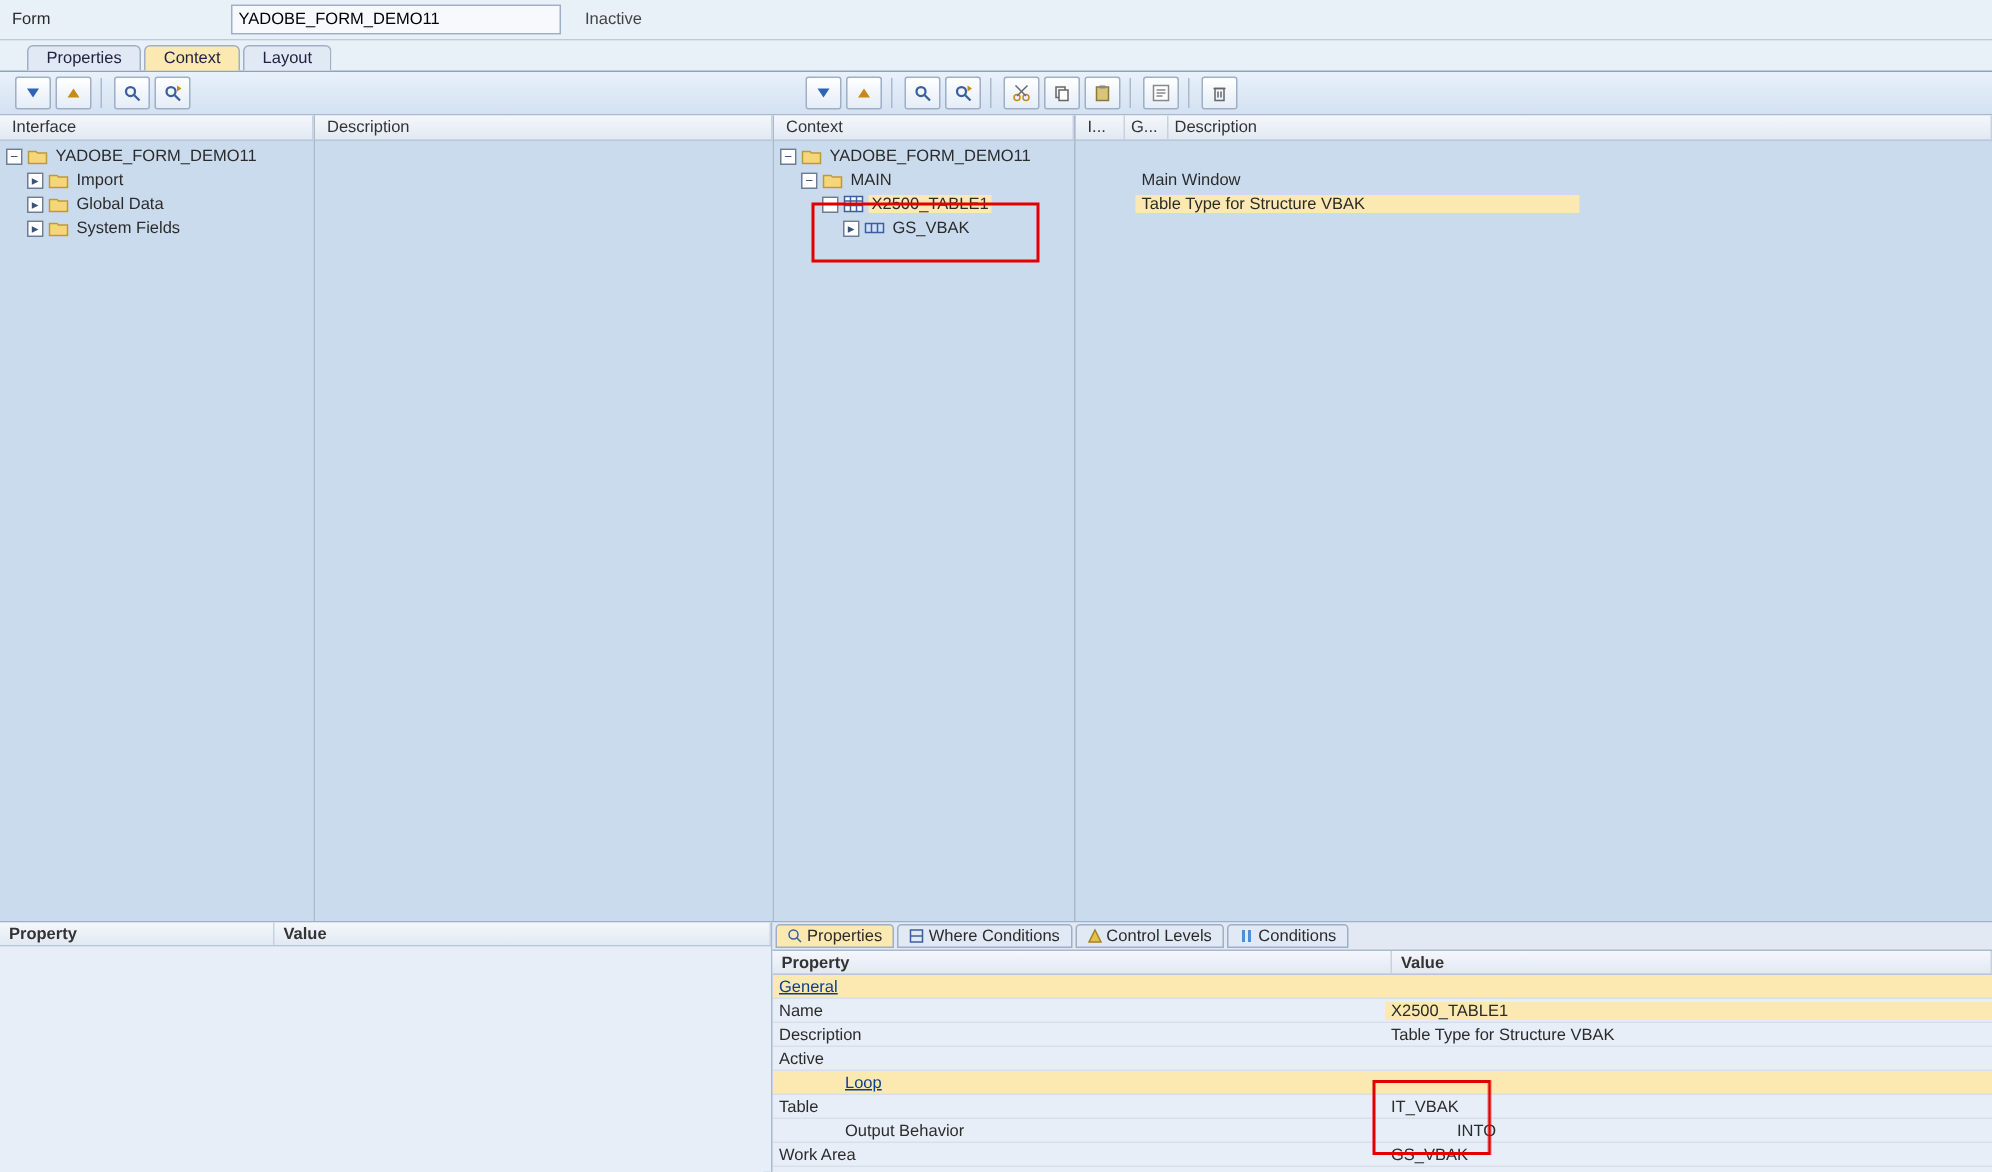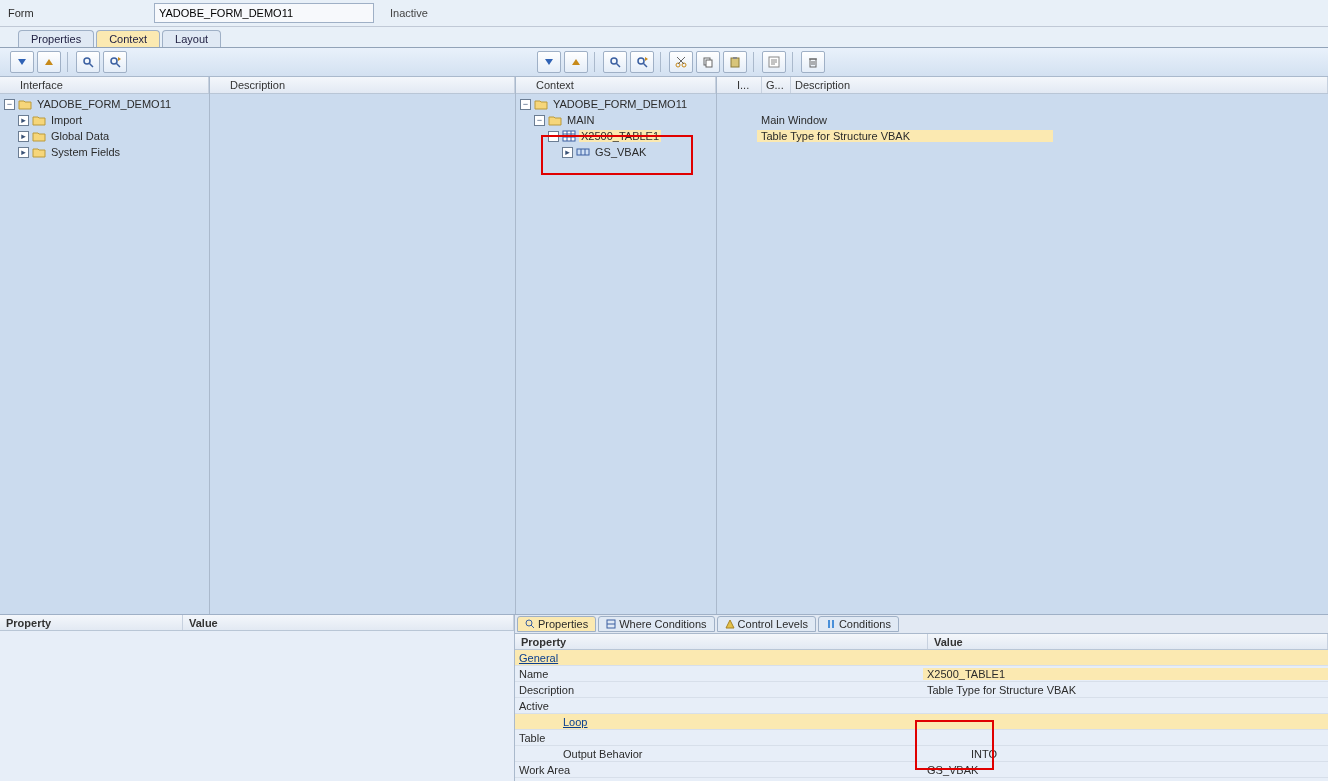--- a/index.html
+++ b/index.html
@@ -9,21 +9,21 @@
 .toprow .status{margin-left:10px;color:#444}
 .tabrow{height:20px;display:flex;align-items:flex-end;padding-left:18px;background:#e8f0f8;border-bottom:1px solid #92a3b8}
 .tab{border:1px solid #9fb0c6;border-bottom:none;border-radius:4px 4px 0 0;padding:2px 12px;margin-right:2px;background:#e0e9f4;color:#224}
 .tab.sel{background:#fbe9b1;}
 .toolbar{height:28px;background:linear-gradient(#e9f1fb,#d3e1f1);border-bottom:1px solid #aab9cc;display:flex;align-items:center;padding:0 10px;gap:3px}
 .tbut{width:22px;height:20px;border:1px solid #9fb0c6;border-radius:2px;background:linear-gradient(#fff,#e4edf8);display:flex;align-items:center;justify-content:center;font-size:10px;cursor:default}
 .tbut svg{width:12px;height:12px}
 .tsep{width:2px;height:20px;border-left:1px solid #aab9cc;margin:0 3px}
 .cols{display:flex;height:calc(100% - 26px - 20px - 28px - 170px);background:#cbdbee}
 .pane{background:#cbdbee;border-right:1px solid #aab9cc;display:flex;flex-direction:column;min-width:0}
-.pane-head{height:16px;background:linear-gradient(#f4f7fb,#e2e9f3);border-bottom:1px solid #b9c6d6;display:flex;align-items:center;padding-left:16px;font-weight:normal;color:#333}
+.pane-head{height:16px;background:linear-gradient(#f4f7fb,#e2e9f3);border-bottom:1px solid #b9c6d6;display:flex;align-items:center;padding-left:4px;font-weight:normal;color:#333}
 .pane-head .col{border-right:1px solid #c7d1df;padding:0 4px;height:100%;display:flex;align-items:center}
 .tree{flex:1;background:#cbdbee;overflow:auto;padding:2px 0}
 .trow{display:flex;align-items:center;height:16px;white-space:nowrap}
 .tog{width:9px;height:9px;border:1px solid #6b7d93;background:#fff;display:flex;align-items:center;justify-content:center;font-size:9px;line-height:9px;margin-right:3px;color:#3a5276}
 .spacer{display:inline-block}
 .fold{width:14px;height:12px;margin-right:3px;display:inline-flex}
 .fold svg{width:14px;height:12px}
 .leaf{width:14px;height:12px;margin-right:3px;display:inline-flex}
 .node-label{padding:0 2px}
 .sel-row .node-label{background:#fbe9b1}
@@ -358,20 +358,21 @@
           </div>
           <div class="prow">
             <div class="pcell" style="flex: 1 1 0%;">Active</div>
           </div>
           <div class="prow section">
             <div class="pcell" style="width: 400px; margin-left: 44px;">Loop</div>
             <div class="pcell" style="flex: 1 1 0%;"></div>
           </div>
           <div class="prow">
             <div class="pcell" style="width: 400px;">Table</div>
+            <div class="pcell" style="flex: 1 1 0%;">IT_VBAK</div>
           </div>
           <div class="prow">
             <div class="pcell" style="width: 400px; margin-left: 44px;">Output Behavior</div>
             <div class="pcell" style="flex: 1 1 0%;">INTO</div>
           </div>
           <div class="prow">
             <div class="pcell" style="width: 400px;">Work Area</div>
             <div class="pcell" style="flex: 1 1 0%;">GS_VBAK</div>
           </div>
           <div class="prow">

